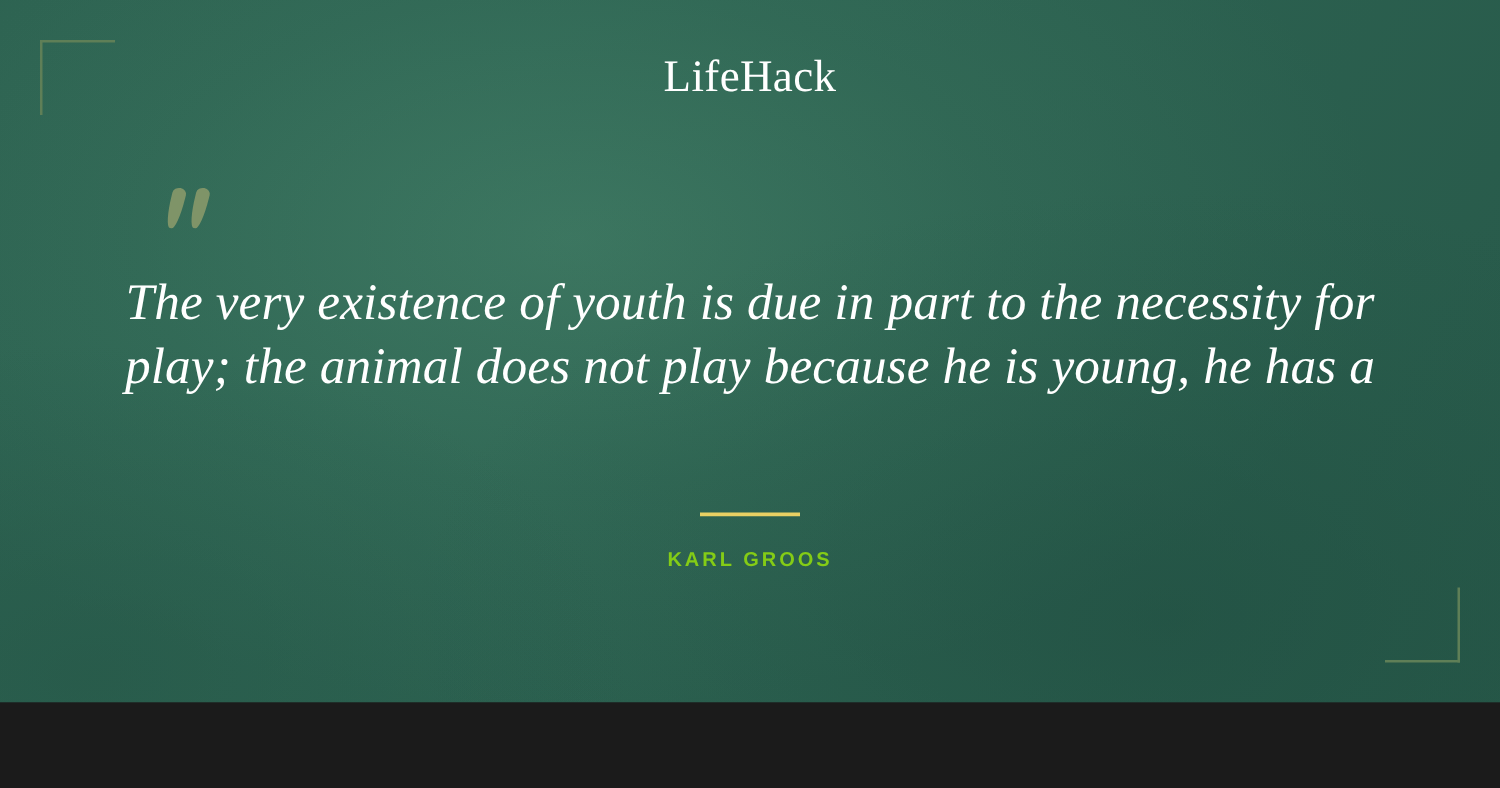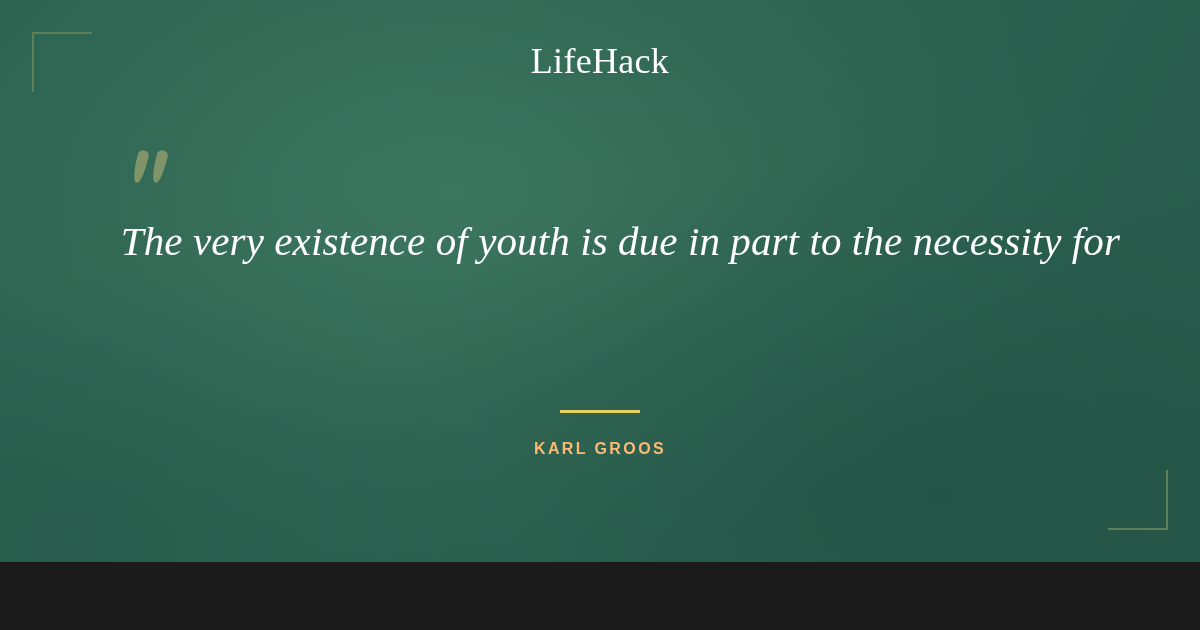--- a/index.html
+++ b/index.html
@@ -104,21 +104,21 @@
   }
   .quote-mark i.q1 { left: 2px; }
   .quote-mark i.q2 { left: 21px; }
 
   
   .quote-block {
     position: absolute;
     left: 80px;
     top: 216px;
     width: 1040px;
-    text-align: right;
+    text-align: center;
   }
   .quote-text {
     font-family: "Liberation Serif", "DejaVu Serif", serif;
     font-style: italic;
     font-weight: 400;
     font-size: 41px;
     line-height: 51px;
     color: #ffffff;
     letter-spacing: 0.1px;
     margin: 0;
@@ -138,21 +138,21 @@
   .attribution {
     position: absolute;
     left: 0;
     top: 440px;
     width: 1200px;
     text-align: center;
     font-family: "Liberation Sans", sans-serif;
     font-size: 16px;
     font-weight: 700;
     letter-spacing: 2.4px;
-    color: #fdba74;
+    color: #84cc16;
   }
 </style>
 </head>
 <body>
 
 <div id="canvas">
 
   <div class="bg-layer bg-a"></div>
   <div class="bg-layer bg-b"></div>
   <div class="bg-layer bg-c"></div>
@@ -163,19 +163,20 @@
 
   <div class="brand">LifeHack</div>
 
   <div class="quote-mark">
     <i class="q1"></i>
     <i class="q2"></i>
   </div>
 
   <div class="quote-block">
     <div class="quote-text">The very existence of youth is due in part to the necessity for</div>
+    <div class="quote-text">play; the animal does not play because he is young, he has a</div>
   </div>
 
   <div class="divider"></div>
 
   <div class="attribution">KARL GROOS</div>
 
 </div>
 
 </body></html>

